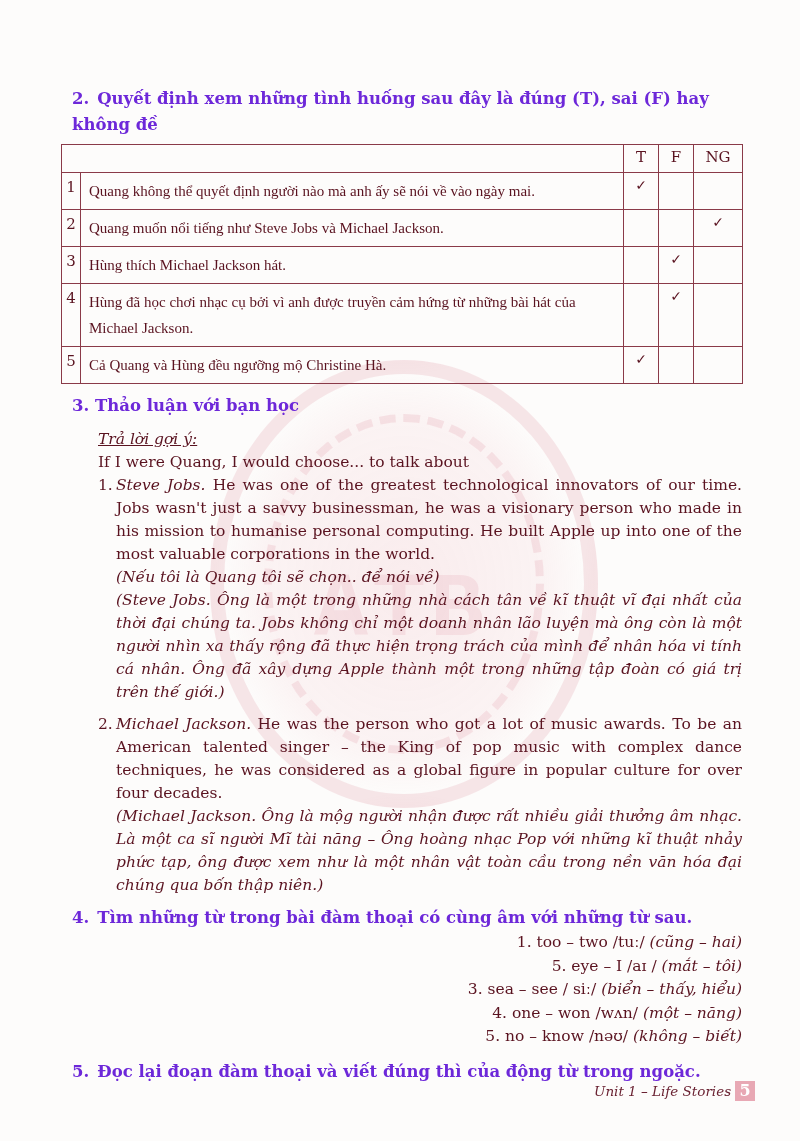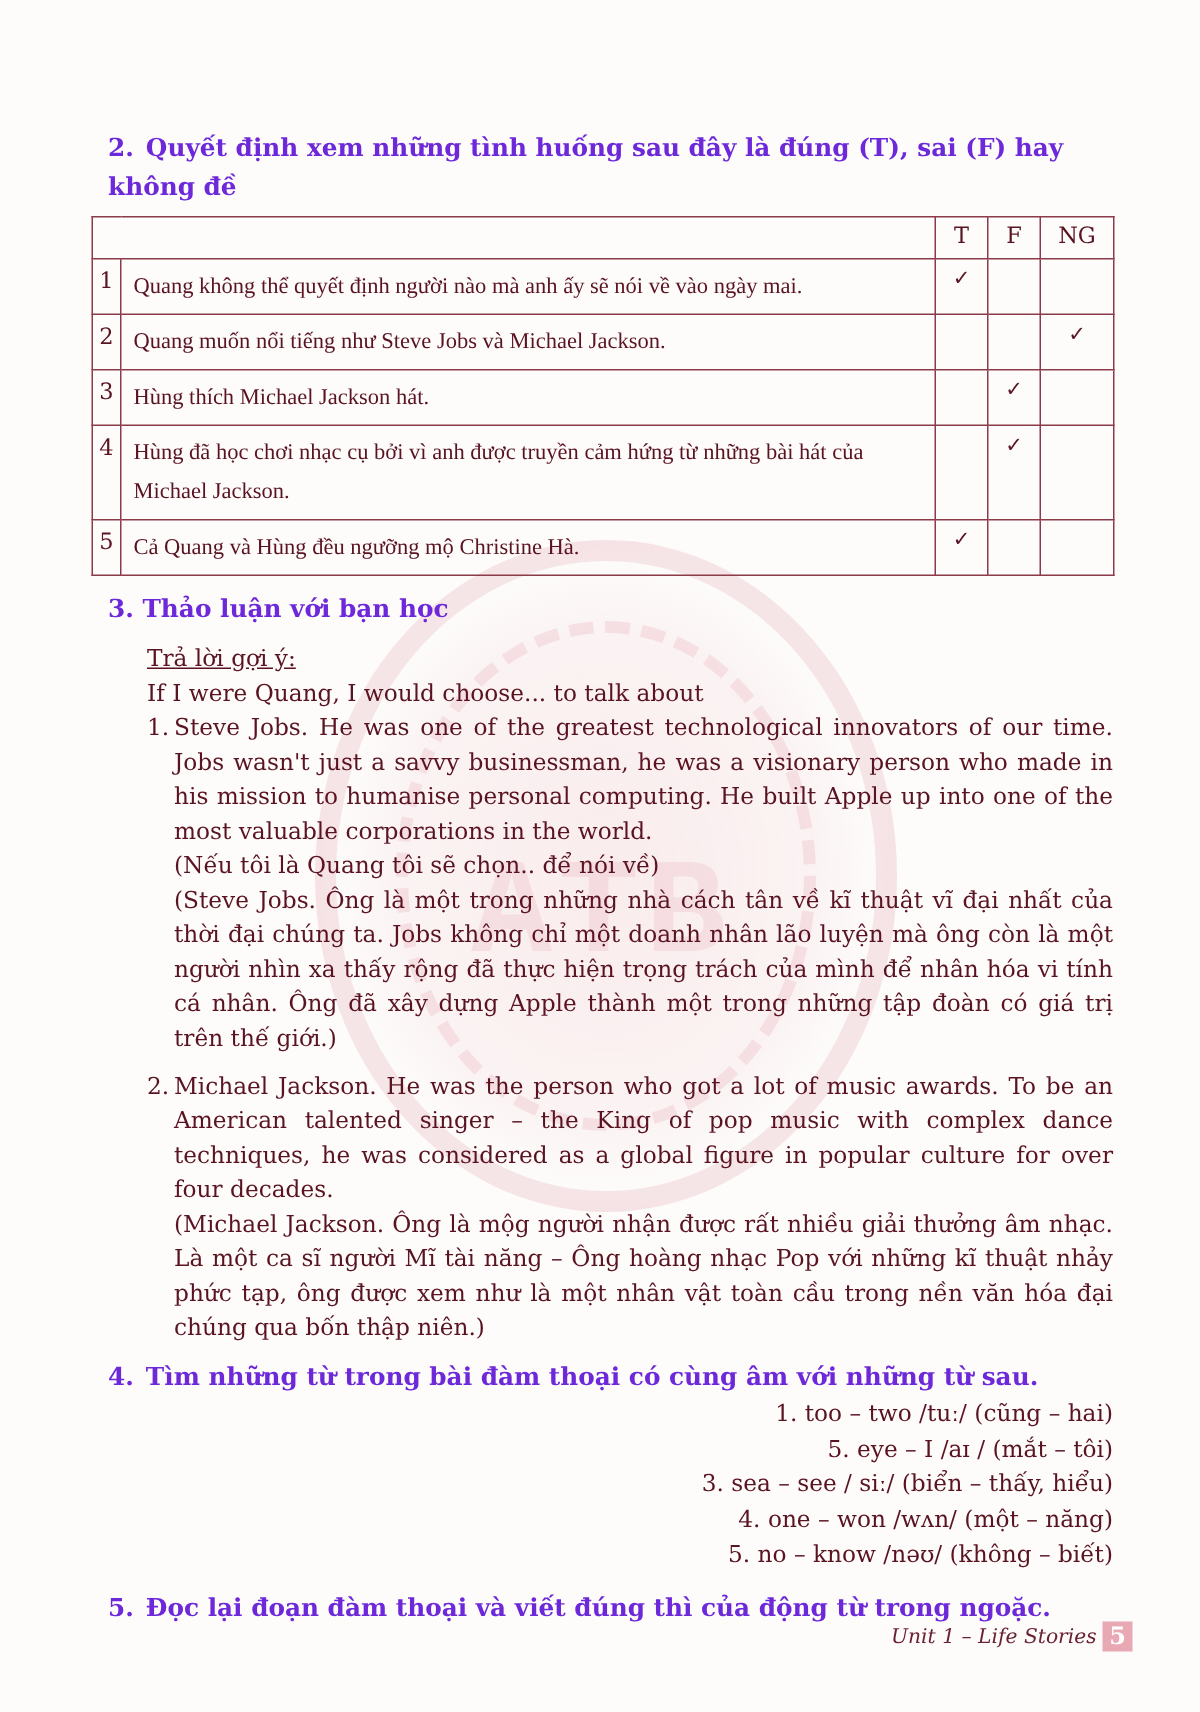--- a/index.html
+++ b/index.html
@@ -34,21 +34,21 @@
     table.tf td.idx { width: 10px; text-align: center; padding: 5px 4px; }
     table.tf td.stmt { padding: 5px 8px; line-height: 26px; font-family: Liberation Serif, serif; }
     table.tf td.mark { width: 22px; text-align: center; padding: 4px 2px; font-size: 14px; }
     table.tf th.mark { width: 22px; }
     table.tf th.ng { width: 36px; }
     table.tf td.ng { width: 36px; }
     .sec3 { margin-top: 9px; }
     .p { font-size: 15.5px; line-height: 23px; margin: 0; }
     .indent1 { padding-left: 26px; }
     .u { text-decoration: underline; }
-    .i { }
+    .i { font-style: italic; }
     .item-row { display: flex; }
     .item-num { width: 18px; flex: none; }
     .justify { text-align: justify; }
     .gap { height: 9px; }
     .sec4 { margin-top: 8px; }
     .list4 { padding-left: 30px; }
     .list4 .p { line-height: 23.5px; text-align: right; }
     .sec5 { margin-top: 10px; }
     .footer {
       position: absolute; left: 594px; top: 1081px; font-style: italic; font-size: 13.5px; color: #6a2232;

